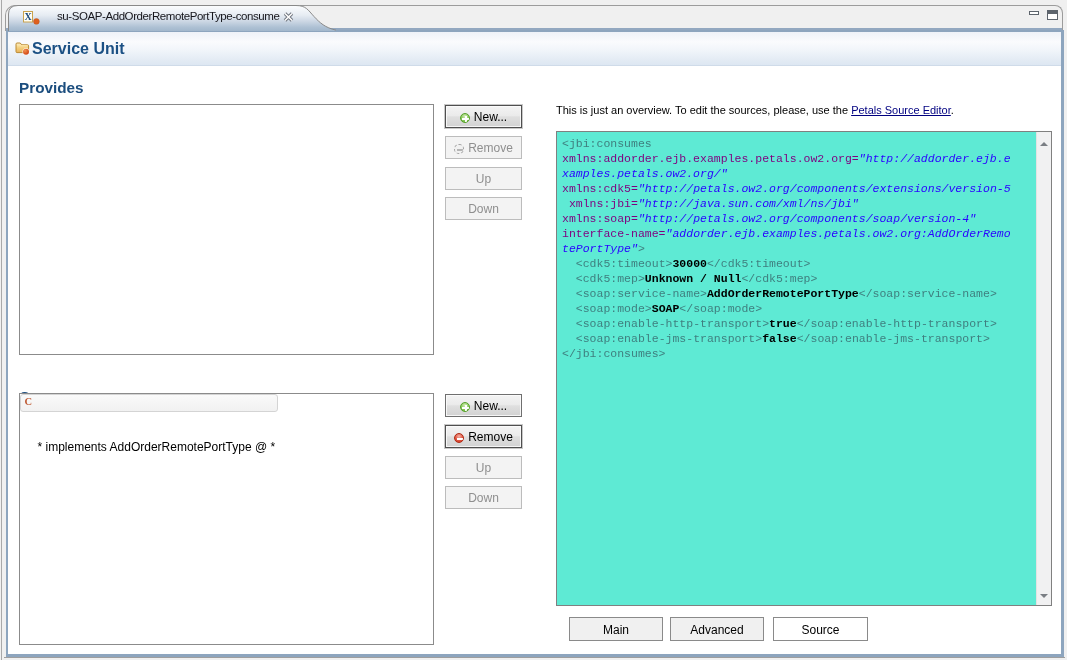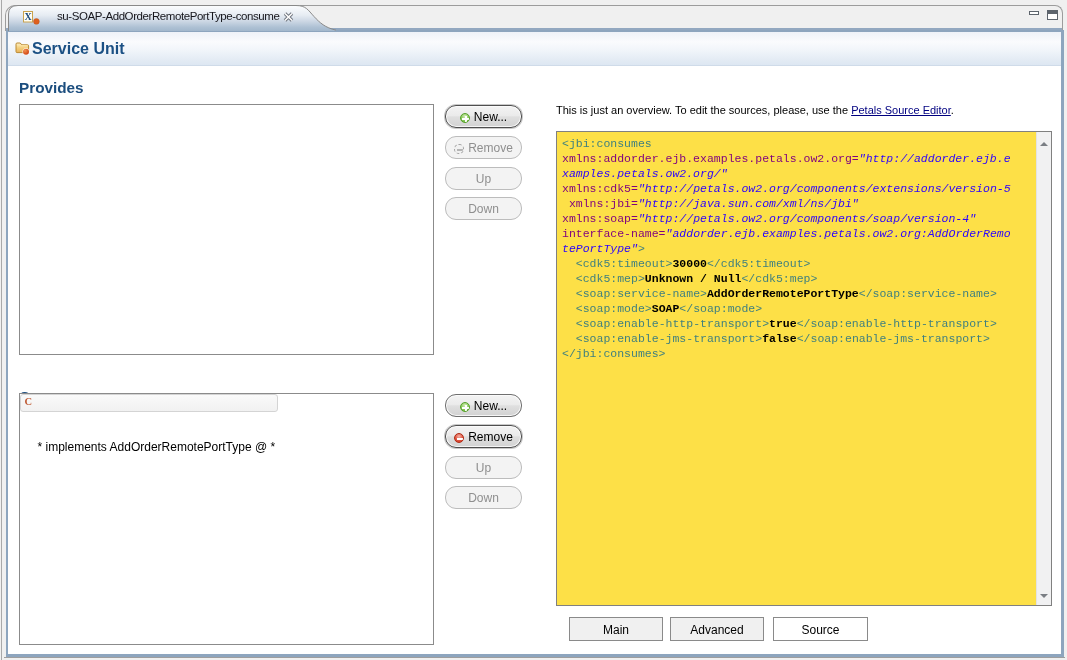--- a/index.html
+++ b/index.html
@@ -49,42 +49,42 @@
   #list2 { top:393px; height:252px; }
 
   
   #item { left:5px; top:3px; width:258px; height:18px; border:1px solid #d4d4d4; border-radius:3px;
     background:linear-gradient(#fafafa,#f1f1f1); font-size:12px; color:#000; }
   #item .cico { position:absolute; left:4.5px; top:2px; width:9px; height:12px; font-weight:bold;
     color:#bf5b35; font-family:"Liberation Serif",serif; font-size:10.5px; }
   #item .itxt { position:absolute; left:17.5px; top:2px; white-space:nowrap;margin-top:44px; }
 
   
-  .btn { position:absolute; left:445px; width:77px; height:23px; border-radius:11px;
+  .btn { position:absolute; left:445px; width:77px; height:23px; border-radius:0;
     font-size:12px; color:#000; text-align:center;
     border:1px solid #6f6f6f;
     background:linear-gradient(#f3f3f3, #ebebeb 45%, #dfdfdf 52%, #d2d2d2);
     box-shadow:inset 0 0 0 1px rgba(252,252,252,.85);
     line-height:22px; }
   .btn.focus { border:1px solid #4f4f4f; box-shadow:inset 0 0 0 1px rgba(252,252,252,.85), 0 0 0 1px rgba(120,120,120,.4); }
   .btn.dis { border:1px solid #bcbcbc; background:#f3f3f3; box-shadow:none; color:#8f8f8f; }
   .bico { display:inline-block; width:10px; height:10px; border-radius:50%; vertical-align:-2px; margin-right:4px; position:relative; overflow:hidden; }
   .bico.green { background:radial-gradient(circle at 50% 30%, #d6eebb, #8bc95e 55%, #6ab23a); border:1px solid #55a12a; }
   .bico.red { background:radial-gradient(circle at 50% 30%, #f2b4aa, #e25440 55%, #d03a24); border:1px solid #ad2a14; }
   .bico.gray { background:#f1f1f1; border:1px dashed #9f9f9f; }
   .bico:after { content:""; position:absolute; left:1.5px; top:4px; width:7px; height:2px; background:#fff; }
   .bico.green:before { content:""; position:absolute; left:4px; top:1.5px; width:2px; height:7px; background:#fff; }
   .bico.gray:after { background:#b5b5b5; }
 
   
   #overview { left:556px; top:104px; font-size:11px; color:#000; }
   #overview a { color:#000080; text-decoration:underline; }
 
   
-  #code { left:556px; top:131px; width:496px; height:475px; border:1px solid #808080; background:#fde047;
+  #code { left:556px; top:131px; width:496px; height:475px; border:1px solid #808080; background:#5eead4;
     font-family:"Liberation Mono", monospace; font-size:11.5px; line-height:15px; }
   #codeinner { position:absolute; left:5px; top:4px; white-space:pre; }
   .tg { color:#3f7f7f; }
   .an { color:#7f007f; }
   .av { color:#2a00ff; font-style:italic; }
   .tx { color:#000; font-weight:bold; }
   
   #vsb { position:absolute; right:0; top:0; width:15px; height:473px; background:#f1f1f2; border-left:1px solid #e3e3e3; }
   .arr { position:absolute; left:3px; width:0; height:0; border-left:4px solid transparent; border-right:4px solid transparent; }
   .arr.up { top:10px; border-bottom:4.5px solid #7a7e84; }

